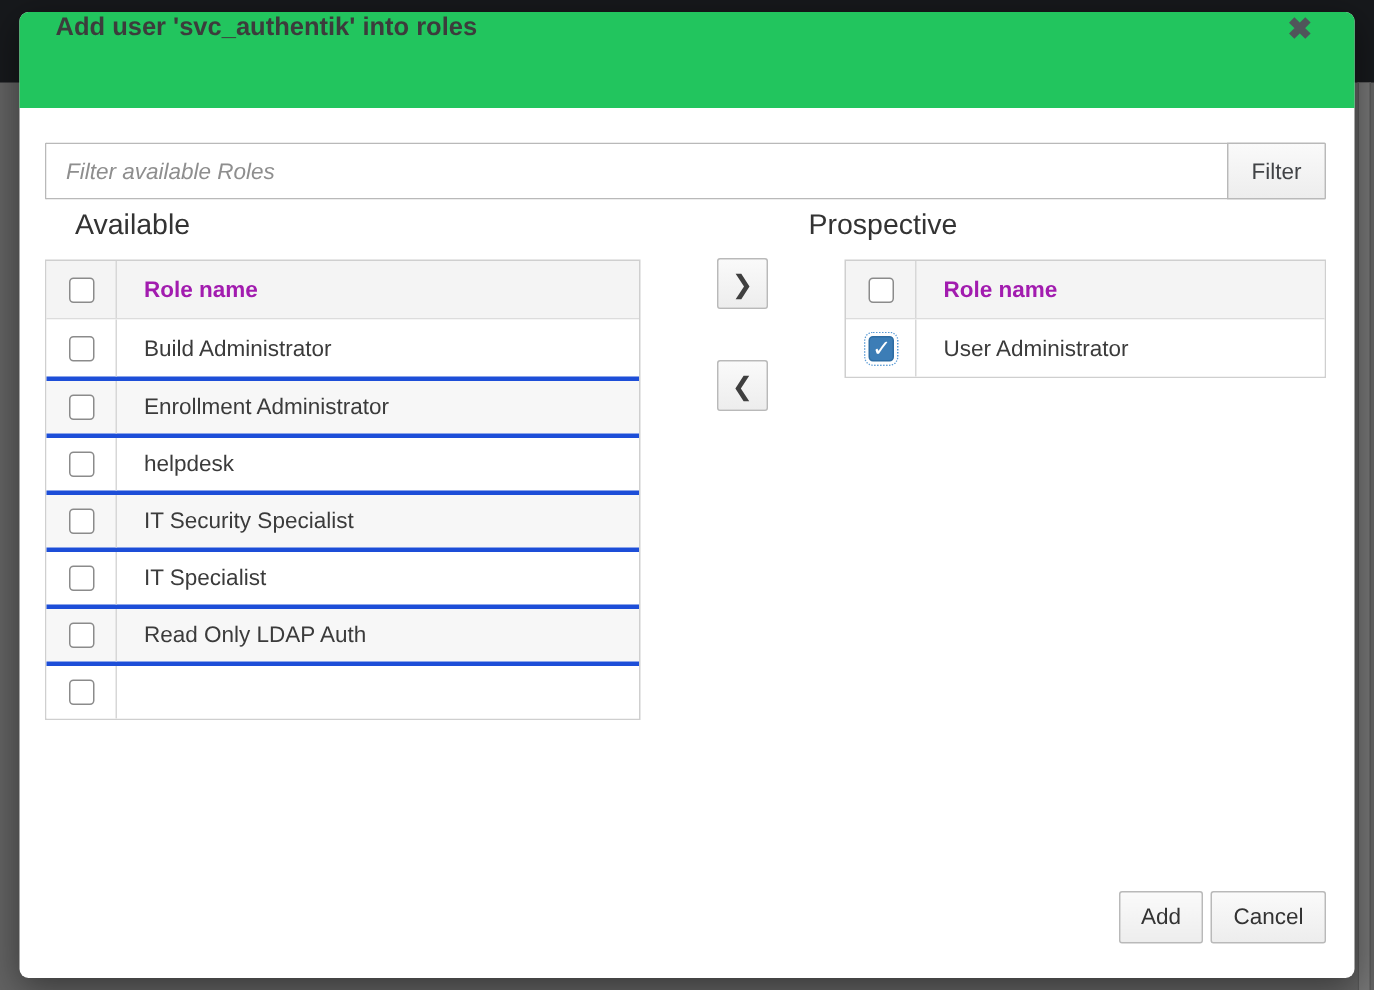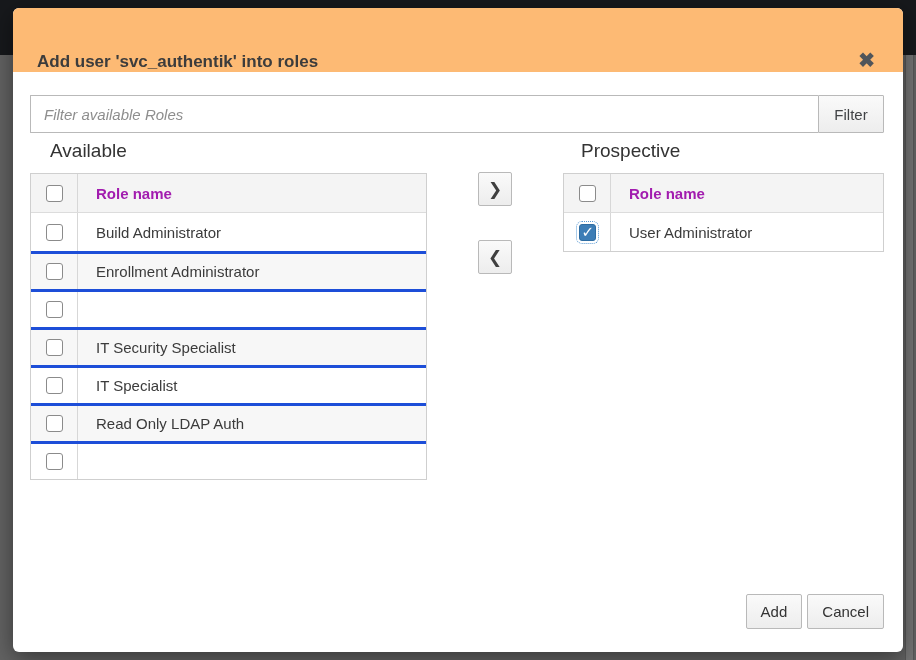--- a/index.html
+++ b/index.html
@@ -13,22 +13,22 @@
   .backdrop-top { position:absolute; top:0; left:0; width:916px; height:55px; background:#17191c; }
   .backdrop-scrollbar { position:absolute; top:55px; right:2px; bottom:0; width:9px; background:#757575; border-left:1px solid #585858; border-right:1px solid #585858; }
 
   
   .modal {
     position:absolute; left:13px; top:8px; width:890px; height:644px;
     background:#ffffff; border-radius:6px;
     box-shadow:0 6px 24px rgba(0,0,0,0.45);
   }
   .modal-header {
-    height:64px; background:#fdba74; border-radius:6px 6px 0 0;
-    display:flex; align-items:flex-end; justify-content:space-between;
+    height:64px; background:#22c55e; border-radius:6px 6px 0 0;
+    display:flex; align-items:flex-start; justify-content:space-between;
     padding:0 24px 0 24px;
   }
   .modal-title { font-size:17px; font-weight:700; color:#3c3c3c; }
   .close-btn {
     border:none; background:transparent; cursor:pointer;
     font-size:20px; font-weight:700; color:#50555a; line-height:1;
     padding:2px 4px;
   }
 
   .modal-body { position:absolute; top:64px; left:0; right:0; bottom:0; }
@@ -44,21 +44,21 @@
   .btn {
     font-family:"Liberation Sans","DejaVu Sans",sans-serif;
     background:linear-gradient(#fafafa,#ededed);
     border:1px solid #b9b9b9; color:#414346; font-size:15px; cursor:pointer;
   }
   .filter-btn { width:66px; height:38px; border-radius:0 1px 1px 0; }
 
   
   .col-heading { position:absolute; top:68px; font-size:19px; font-weight:400; color:#333; }
   .heading-available { left:17px;margin-left:20px; }
-  .heading-prospective { left:568px; }
+  .heading-prospective { left:526px; }
 
   
   .tbl { position:absolute; top:101px; border:1px solid #cfcfcf; background:#fff; }
   .tbl-available { left:17px; width:397px; }
   .tbl-prospective { left:550px; width:321px; }
   .tbl-header {
     display:flex; align-items:center; height:39px; background:#f4f4f4;
     border-bottom:1px solid #dcdcdc;
   }
   .tbl-header .cell-name { font-weight:700; color:#a21caf; }
@@ -137,20 +137,21 @@
         <div class="row">
           <div class="cell-check">
               <span class="checkbox"></span>
             </div>
           <div class="cell-name">Enrollment Administrator</div>
         </div>
         <div class="row">
           <div class="cell-check">
               <span class="checkbox"></span>
             </div>
+          <div class="cell-name">helpdesk</div>
         </div>
         <div class="row">
           <div class="cell-check">
               <span class="checkbox"></span>
             </div>
           <div class="cell-name">IT Security Specialist</div>
         </div>
         <div class="row">
           <div class="cell-check">
               <span class="checkbox"></span>

